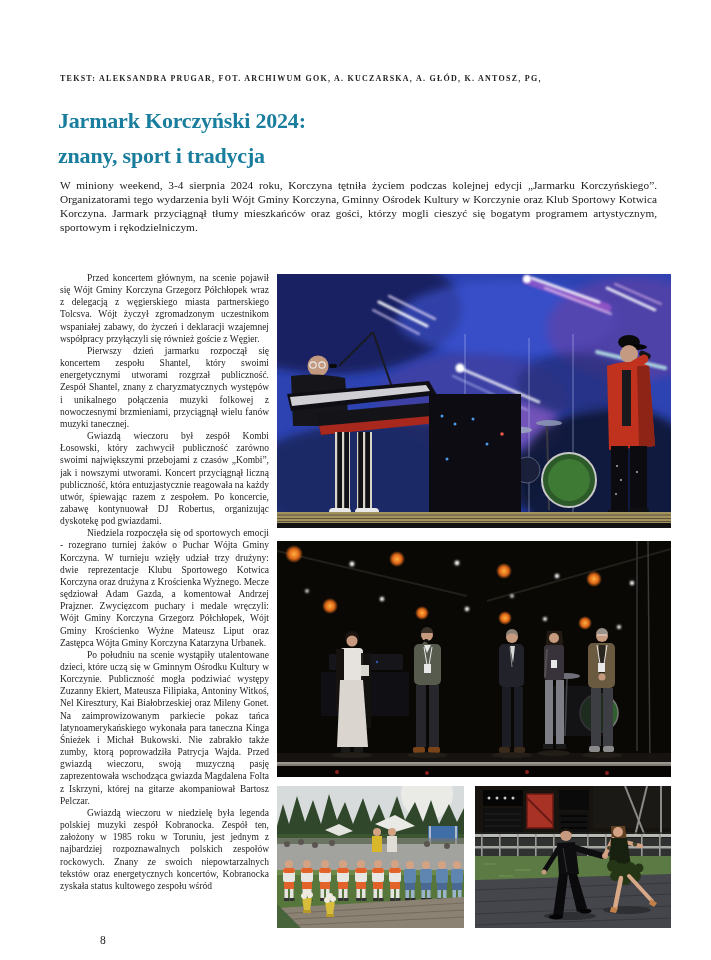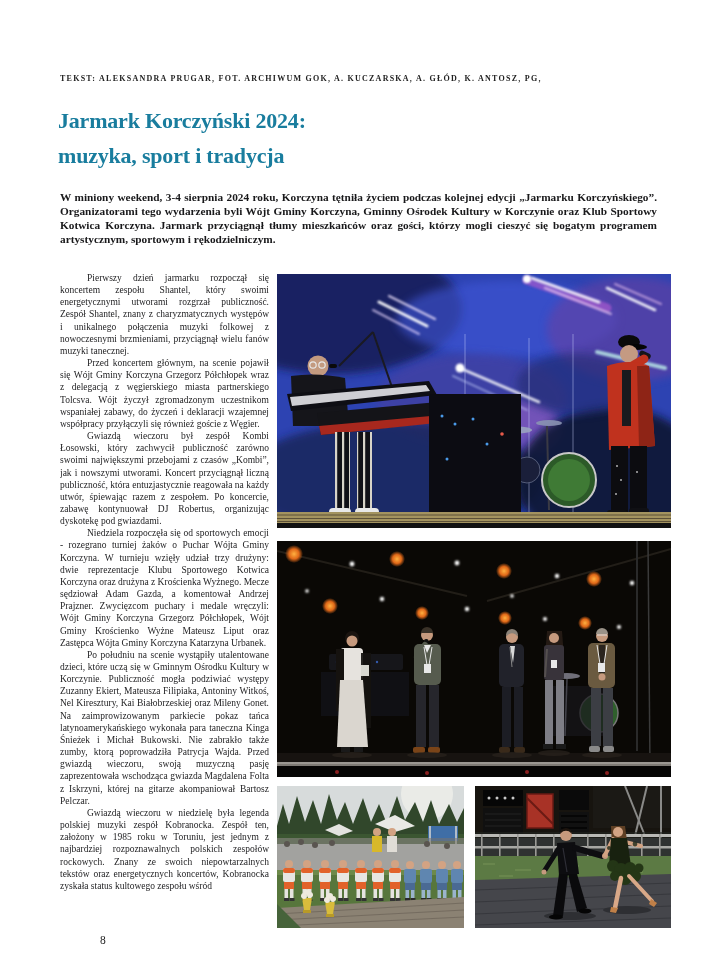--- a/index.html
+++ b/index.html
@@ -10,22 +10,22 @@
   .byline{
     position:absolute;left:60px;top:43px;width:600px;
     font-size:8px;font-weight:700;letter-spacing:1.25px;color:#222222;
   }
   .title{
     position:absolute;left:58px;top:72px;width:600px;
     font-size:22px;line-height:35px;font-weight:700;color:#197d9e;letter-spacing:-0.2px;
   }
   .title span{display:block;}
   .lead{
-    position:absolute;left:60px;top:160px;width:597px;
-    font-size:11.3px;line-height:13.9px;font-weight:700;color:#19191b;
+    position:absolute;left:60px;top:148px;width:597px;
+    font-size:11.3px;line-height:13.9px;font-weight:400;color:#19191b;
     text-align:justify;margin:0;
   }
   .column{
     position:absolute;left:60px;top:241px;width:209px;height:666px;overflow:hidden;
     font-size:9.5px;line-height:12.15px;text-align:justify;color:#232325;
   }
   .column p{margin:0;text-indent:27px;hyphens:auto;-webkit-hyphens:auto;}
   .pagenum{
     position:absolute;left:100px;top:903px;font-size:11.5px;color:#222;
   }
@@ -38,28 +38,28 @@
 </style>
 </head>
 <body>
 
 <div class="page">
 
   <div class="byline">TEKST: ALEKSANDRA PRUGAR, FOT. ARCHIWUM GOK, A. KUCZARSKA, A. GŁÓD, K. ANTOSZ, PG,</div>
 
   <h1 class="title" style="margin:0;">
     <span>Jarmark Korczyński 2024:</span>
-    <span>muzyka, sport i tradycja</span>
+    <span>znany, sport i tradycja</span>
   </h1>
 
   <p class="lead">W miniony weekend, 3-4 sierpnia 2024 roku, Korczyna tętniła życiem podczas kolejnej edycji „Jarmarku Korczyńskiego”. Organizatorami tego wydarzenia byli Wójt Gminy Korczyna, Gminny Ośrodek Kultury w Korczynie oraz Klub Sportowy Kotwica Korczyna. Jarmark przyciągnął tłumy mieszkańców oraz gości, którzy mogli cieszyć się bogatym programem artystycznym, sportowym i rękodzielniczym.</p>
 
   <div class="column" lang="pl">
+    <p>Przed koncertem głównym, na scenie pojawił się Wójt Gminy Korczyna Grzegorz Półchłopek wraz z delegacją z węgierskiego miasta partnerskiego Tolcsva. Wójt życzył zgromadzonym uczestnikom wspaniałej zabawy, do życzeń i deklaracji wzajemnej współpracy przyłączyli się również goście z Węgier.</p>
     <p>Pierwszy dzień jarmarku rozpoczął się koncertem zespołu Shantel, który swoimi energetycznymi utworami rozgrzał publiczność. Zespół Shantel, znany z charyzmatycznych występów i unikalnego połączenia muzyki folkowej z nowoczesnymi brzmieniami, przyciągnął wielu fanów muzyki tanecznej.</p>
-    <p>Przed koncertem głównym, na scenie pojawił się Wójt Gminy Korczyna Grzegorz Półchłopek wraz z delegacją z węgierskiego miasta partnerskiego Tolcsva. Wójt życzył zgromadzonym uczestnikom wspaniałej zabawy, do życzeń i deklaracji wzajemnej współpracy przyłączyli się również goście z Węgier.</p>
     <p>Gwiazdą wieczoru był zespół Kombi Łosowski, który zachwycił publiczność zarówno swoimi największymi przebojami z czasów „Kombi”, jak i nowszymi utworami. Koncert przyciągnął liczną publiczność, która entuzjastycznie reagowała na każdy utwór, śpiewając razem z zespołem. Po koncercie, zabawę kontynuował DJ Robertus, organizując dyskotekę pod gwiazdami.</p>
     <p>Niedziela rozpoczęła się od sportowych emocji - rozegrano turniej żaków o Puchar Wójta Gminy Korczyna. W turnieju wzięły udział trzy drużyny: dwie reprezentacje Klubu Sportowego Kotwica Korczyna oraz drużyna z Krościenka Wyżnego. Mecze sędziował Adam Gazda, a komentował Andrzej Prajzner. Zwycięzcom puchary i medale wręczyli: Wójt Gminy Korczyna Grzegorz Półchłopek, Wójt Gminy Krościenko Wyżne Mateusz Liput oraz Zastępca Wójta Gminy Korczyna Katarzyna Urbanek.</p>
     <p>Po południu na scenie wystąpiły utalentowane dzieci, które uczą się w Gminnym Ośrodku Kultury w Korczynie. Publiczność mogła podziwiać występy Zuzanny Ekiert, Mateusza Filipiaka, Antoniny Witkoś, Nel Kiresztury, Kai Białobrzeskiej oraz Mileny Gonet. Na zaimprowizowanym parkiecie pokaz tańca latynoamerykańskiego wykonała para taneczna Kinga Śnieżek i Michał Bukowski. Nie zabrakło także zumby, ktorą poprowadziła Patrycja Wajda. Przed gwiazdą wieczoru, swoją muzyczną pasję zaprezentowała wschodząca gwiazda Magdalena Folta z Iskrzyni, której na gitarze akompaniował Bartosz Pelczar.</p>
     <p>Gwiazdą wieczoru w niedzielę była legenda polskiej muzyki zespół Kobranocka. Zespół ten, założony w 1985 roku w Toruniu, jest jednym z najbardziej rozpoznawalnych polskich zespołów rockowych. Znany ze swoich niepowtarzalnych tekstów oraz energetycznych koncertów, Kobranocka zyskała status kultowego zespołu wśród</p>
   </div>
 
   <figure class="ph1">
     <svg width="394" height="254" viewBox="0 0 394 254" xmlns="http://www.w3.org/2000/svg">
       <defs>
         <filter id="b1" x="-30%" y="-30%" width="160%" height="160%">

